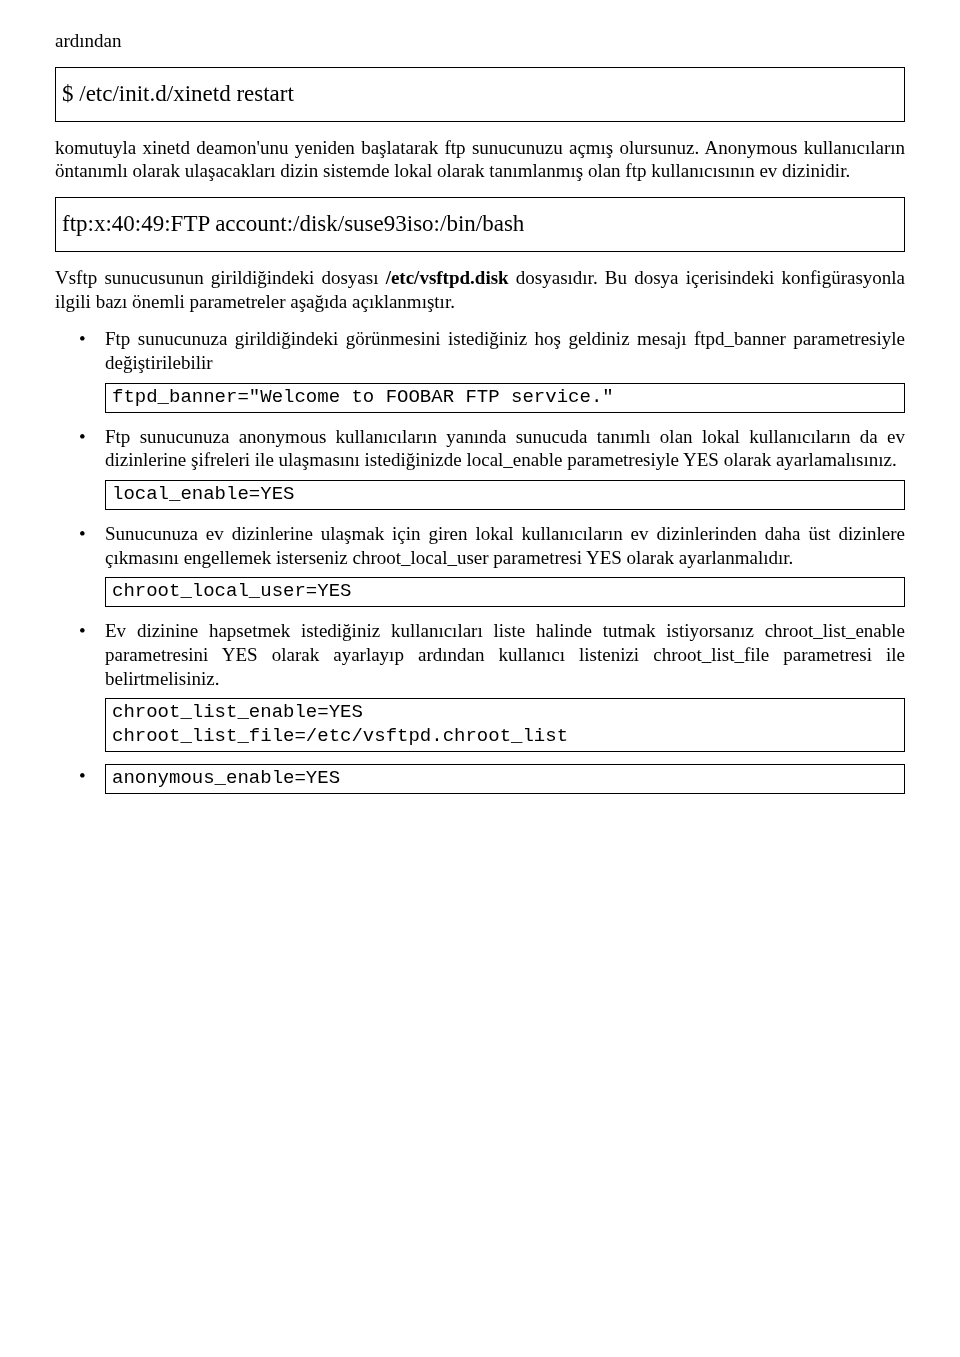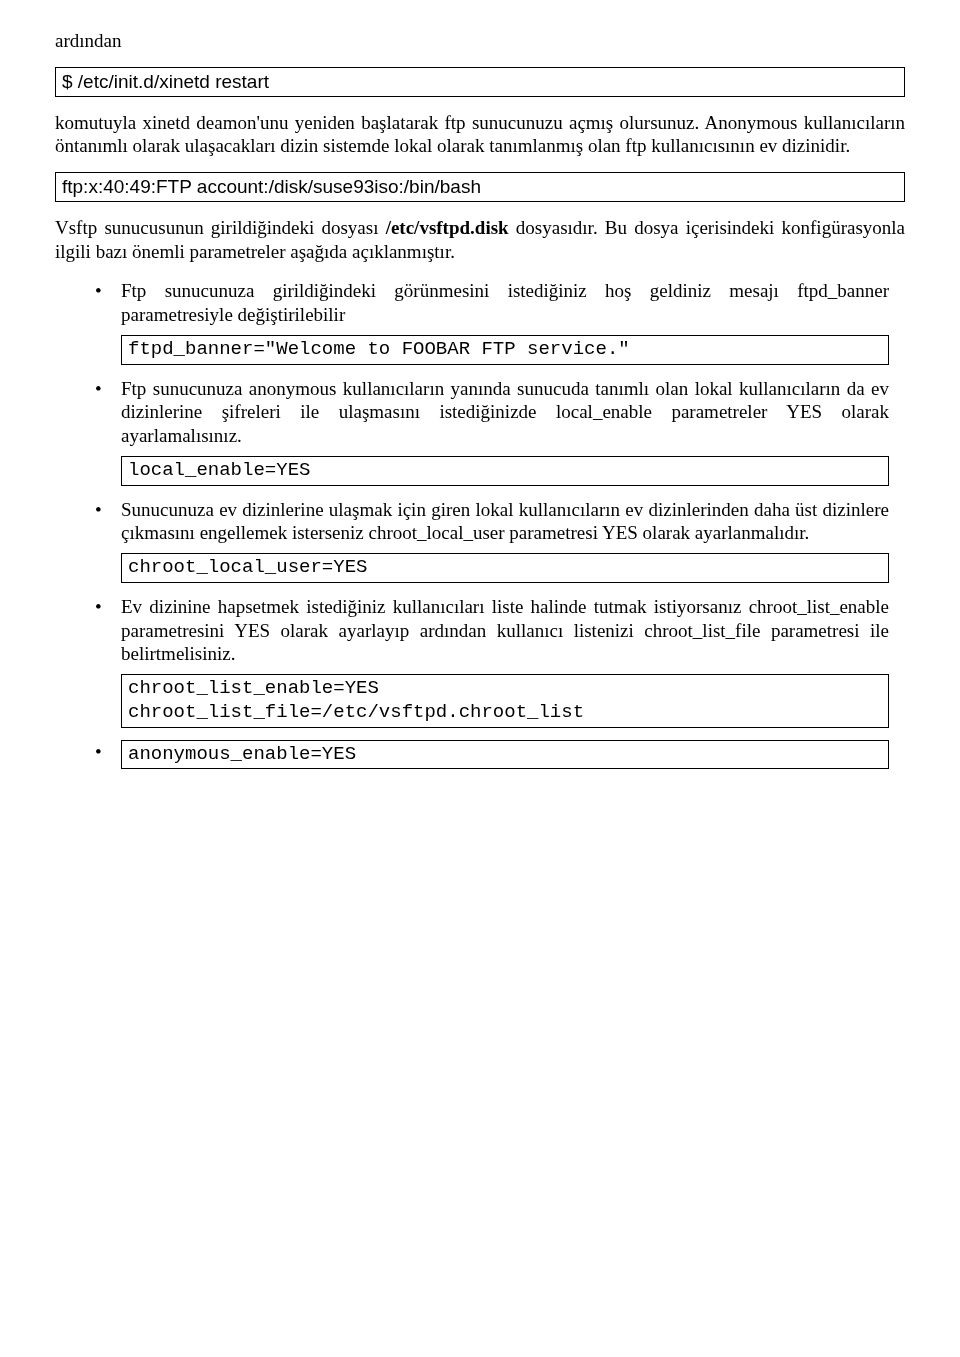--- a/index.html
+++ b/index.html
@@ -11,32 +11,32 @@
     margin: 0;
     padding: 25px 55px 40px 55px;
     width: 960px;
     box-sizing: border-box;
   }
   .para {
     margin: 4px 0 14px 0;
     text-align: justify;
   }
   .codebox {
-    font-family: Liberation Sans, sans-serif;
-    font-size: 19px;
+    font-family: Liberation Serif, serif;
+    font-size: 23px;
     border: 1px solid #000;
-    padding: 2px 6px;
+    padding: 12px 6px;
     margin: 4px 0 14px 0;
     white-space: pre;
     line-height: 1.25;
   }
   ul.bullets {
     list-style: none;
     padding: 0;
-    margin: 16px;
+    margin: 0;
   }
   ul.bullets > li {
     position: relative;
     padding-left: 50px;
     margin: 0 0 12px 0;
   }
   ul.bullets > li::before {
     content: "•";
     position: absolute;
     left: 24px;
@@ -74,21 +74,21 @@
 </p>
 
 <ul class="bullets">
 
   <li>
     <p class="li-text">Ftp sunucunuza girildiğindeki görünmesini istediğiniz hoş geldiniz mesajı ftpd_banner parametresiyle değiştirilebilir</p>
     <div class="li-codebox">ftpd_banner="Welcome to FOOBAR FTP service."</div>
   </li>
 
   <li>
-    <p class="li-text">Ftp sunucunuza anonymous kullanıcıların yanında sunucuda tanımlı olan lokal kullanıcıların da ev dizinlerine şifreleri ile ulaşmasını istediğinizde local_enable parametreler YES olarak ayarlamalısınız.</p>
+    <p class="li-text">Ftp sunucunuza anonymous kullanıcıların yanında sunucuda tanımlı olan lokal kullanıcıların da ev dizinlerine şifreleri ile ulaşmasını istediğinizde local_enable parametresiyle YES olarak ayarlamalısınız.</p>
     <div class="li-codebox">local_enable=YES</div>
   </li>
 
   <li>
     <p class="li-text">Sunucunuza ev dizinlerine ulaşmak için giren lokal kullanıcıların ev dizinlerinden daha üst dizinlere çıkmasını engellemek isterseniz chroot_local_user parametresi YES olarak ayarlanmalıdır.</p>
     <div class="li-codebox">chroot_local_user=YES</div>
   </li>
 
   <li>
     <p class="li-text">Ev dizinine hapsetmek istediğiniz kullanıcıları liste halinde  tutmak istiyorsanız chroot_list_enable parametresini YES olarak ayarlayıp ardından kullanıcı listenizi chroot_list_file parametresi ile belirtmelisiniz.</p>

